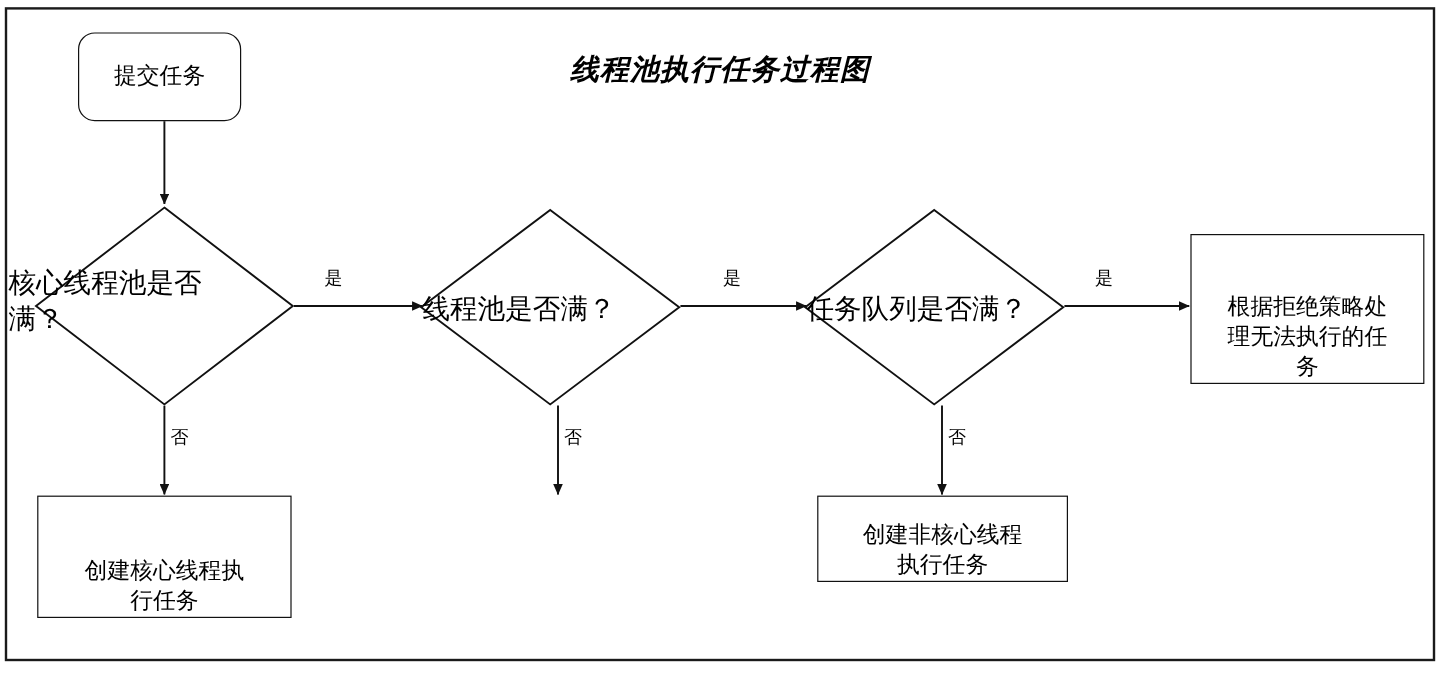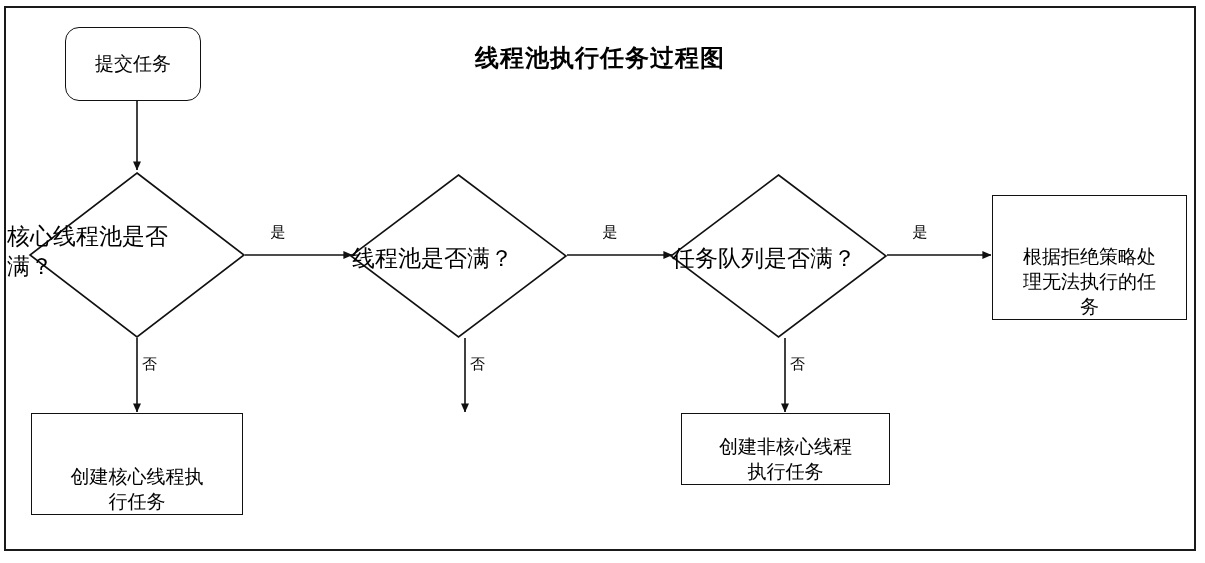--- a/index.html
+++ b/index.html
@@ -33,20 +33,21 @@
     position: absolute;
     left: 400px;
     top: 42px;
     width: 400px;
     text-align: center;
     font-size: 24px;
     font-weight: bold;
     color: #000000;
     letter-spacing: 1px;
     font-family: "DejaVu Serif", "Liberation Serif", serif;
+    font-style: italic;
   }
   
   .node {
     position: absolute;
     box-sizing: border-box;
   }
   .node-terminator {
     border: 1.6px solid #111111;
     border-radius: 14px;
     background: #ffffff;

